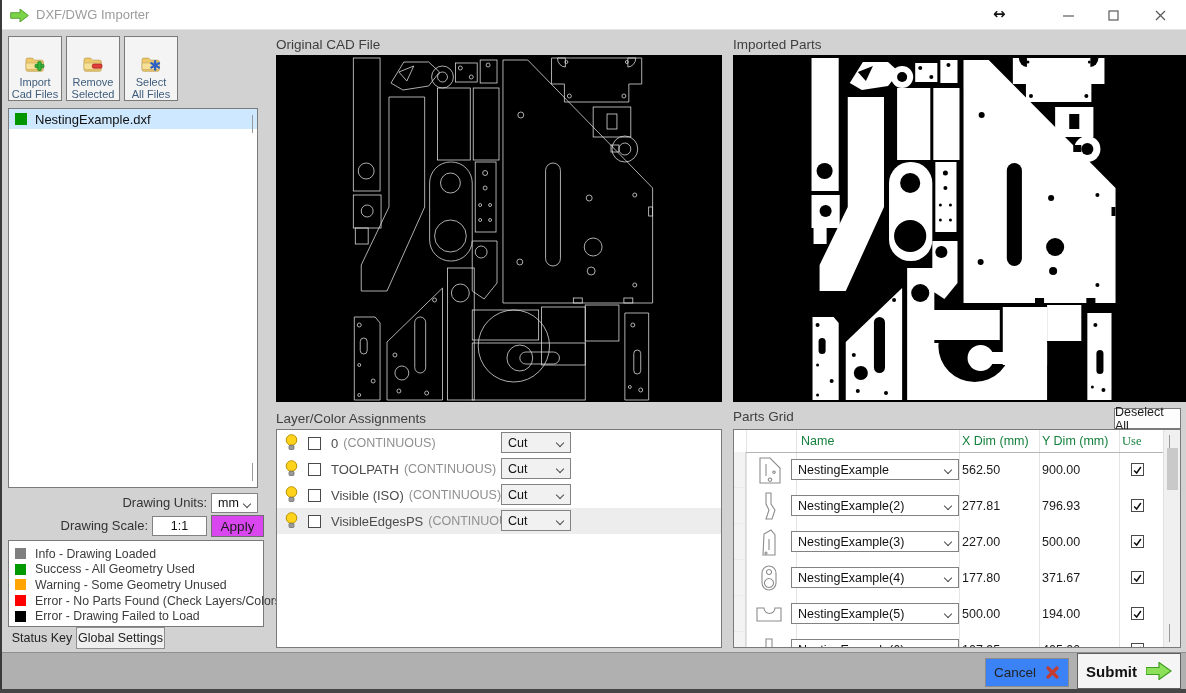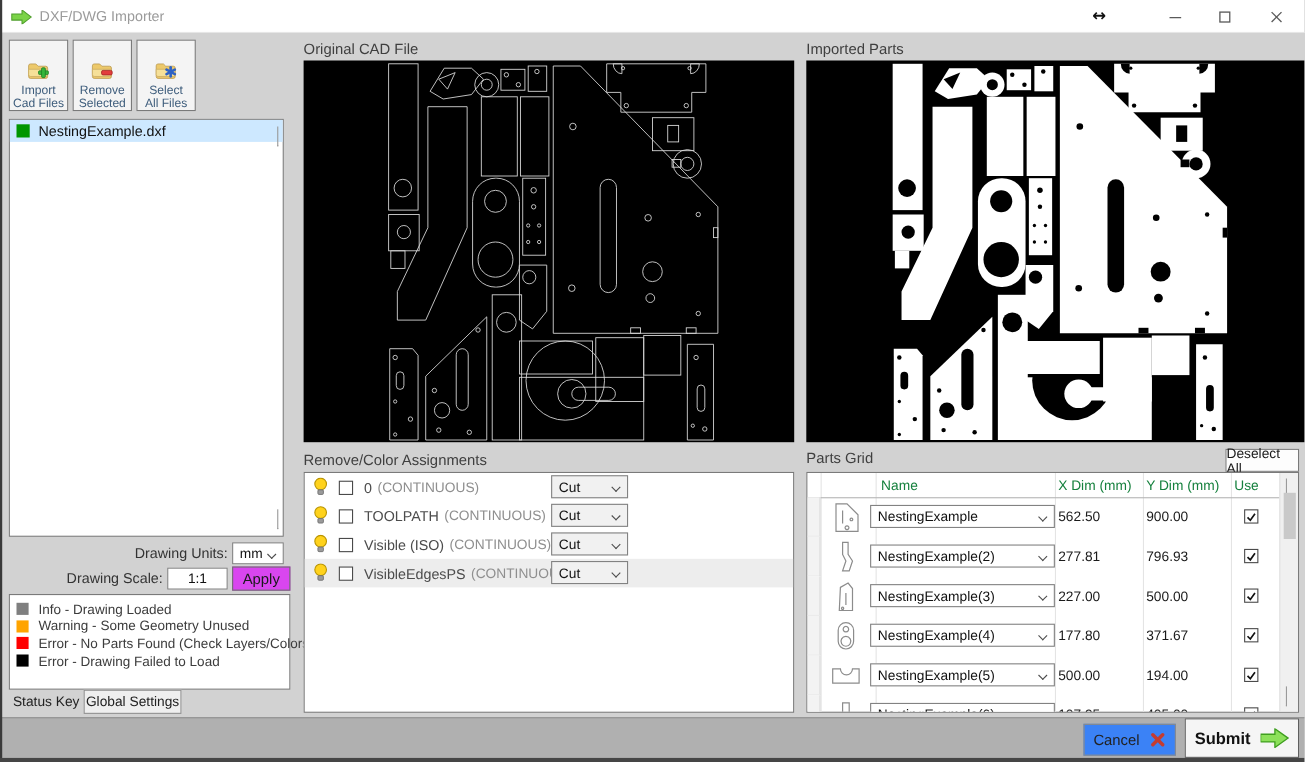--- a/index.html
+++ b/index.html
@@ -153,20 +153,24 @@
 </div>
 
 <div class="abs field-label" style="left:0; top:515px; width:148px; height:22px; line-height:22px;">Drawing Scale:</div>
 <input class="abs" id="scale-input" style="left: 152px; top: 516px; width: 55px; height: 20px;" value="1:1">
 <div class="abs btn" style="left:211px; top:515px; width:53px; height:22px; font-size:13.5px;">Apply</div>
 
 <div class="abs" id="status-box">
     <div class="sk-row">
       <span class="sk-square" style="background: rgb(127, 127, 127);"></span>
       <span class="sk-label">Info - Drawing Loaded</span>
+    </div>
+    <div class="sk-row">
+      <span class="sk-square" style="background: rgb(0, 154, 0);"></span>
+      <span class="sk-label">Success - All Geometry Used</span>
     </div>
     <div class="sk-row">
       <span class="sk-square" style="background: rgb(255, 164, 0);"></span>
       <span class="sk-label">Warning - Some Geometry Unused</span>
     </div>
     <div class="sk-row">
       <span class="sk-square" style="background: rgb(255, 0, 0);"></span>
       <span class="sk-label">Error - No Parts Found (Check Layers/Colors)</span>
     </div>
     <div class="sk-row">
@@ -338,21 +342,21 @@
     <rect x="198" y="255" width="67" height="30" fill="#fff" stroke="none"></rect>
     <rect x="268" y="252" width="44" height="58" fill="#fff" stroke="none"></rect>
     <rect x="312" y="250" width="34" height="36" fill="#fff" stroke="none"></rect>
     <polygon points="352,258 376,258 376,345 352,345" fill="#fff" stroke="none"></polygon>
     <circle cx="360" cy="270" r="2" fill="#000" stroke="none"></circle>
     <rect x="361" y="295" width="7" height="24" rx="3.5" fill="#000" stroke="none"></rect>
     <circle cx="368" cy="335" r="2" fill="#000" stroke="none"></circle>
     <circle cx="357" cy="332" r="1.5" fill="#000" stroke="none"></circle>
   </svg>
 
-<div class="abs section-label" style="left:276px; top:411px;">Remove/Color Assignments</div>
+<div class="abs section-label" style="left:276px; top:411px;">Layer/Color Assignments</div>
 <div class="abs" id="layers-panel">
     <div class="layer-row">
       <span style="margin-top: 3px;"><svg width="13" height="17" viewBox="0 0 13 17">
           <circle cx="6.5" cy="6" r="5.3" fill="#ffd21c" stroke="#b99400"></circle>
           <rect x="4" y="11.3" width="5" height="4.2" rx="1" fill="#9a9a9a" stroke="#6f6f6f" stroke-width="0.8"></rect>
         </svg></span>
       <span class="checkbox" style="margin-left: 10px;"></span>
       <span class="layer-name">0</span>
       <span class="layer-linetype">(CONTINUOUS)</span>
       <div class="combo" style="width: 70px; height: 21px; position: absolute; left: 224px; top: 2px;">
@@ -406,21 +410,21 @@
 
 <div class="abs" id="parts-grid">
   <div class="abs pg-colsep" style="left:12px;"></div>
   <div class="abs pg-colsep" style="left:62px;"></div>
   <div class="abs pg-colsep" style="left:225px;"></div>
   <div class="abs pg-colsep" style="left:305px;"></div>
   <div class="abs pg-colsep" style="left:385px;"></div>
   <div class="abs pg-header-cell" style="left:67px;">Name</div>
   <div class="abs pg-header-cell" style="left:228px;">X Dim (mm)</div>
   <div class="abs pg-header-cell" style="left:308px;">Y Dim (mm)</div>
-  <div class="abs pg-header-cell" style="left:388px;">Use</div>
+  <div class="abs pg-header-cell" style="left:388px;font-family:Liberation Serif, serif;">Use</div>
   <div class="abs" id="pg-header-line"></div>
   <div id="pg-rows">
       <div class="abs part-row" style="top: 22px;">
         <div class="abs pg-rowhdr"></div>
         <svg width="30" height="30" viewBox="0 0 30 30" style="position: absolute; left: 20px; top: 3px;">
           <path d="M6,3 L16,3 L26,13 L26,28 L6,28 Z M12,9 L12,21 M16,23 a1.7,1.7 0 1 0 0.01,0 M20,16 a1.2,1.2 0 1 0 0.01,0" fill="none" stroke="#8c8c8c" stroke-width="1.1"></path>
         </svg>
         <div class="combo white" style="width: 168px; height: 21px; position: absolute; left: 57px; top: 7px;">
           <span>NestingExample</span>
           <span class="chev"></span>

